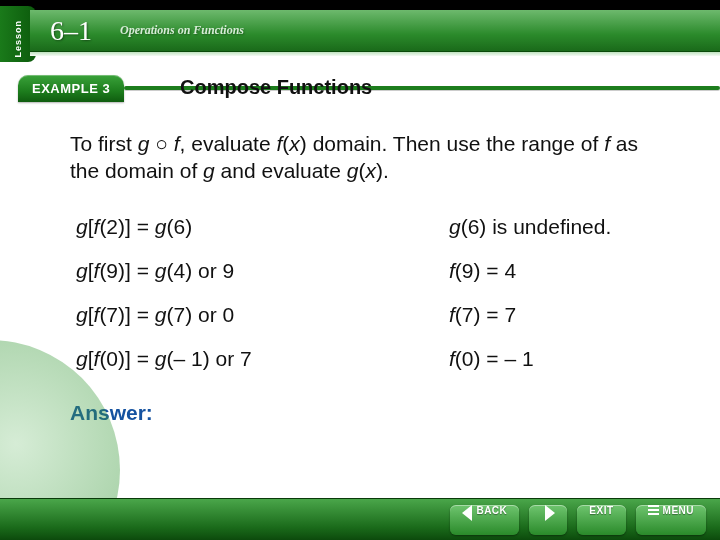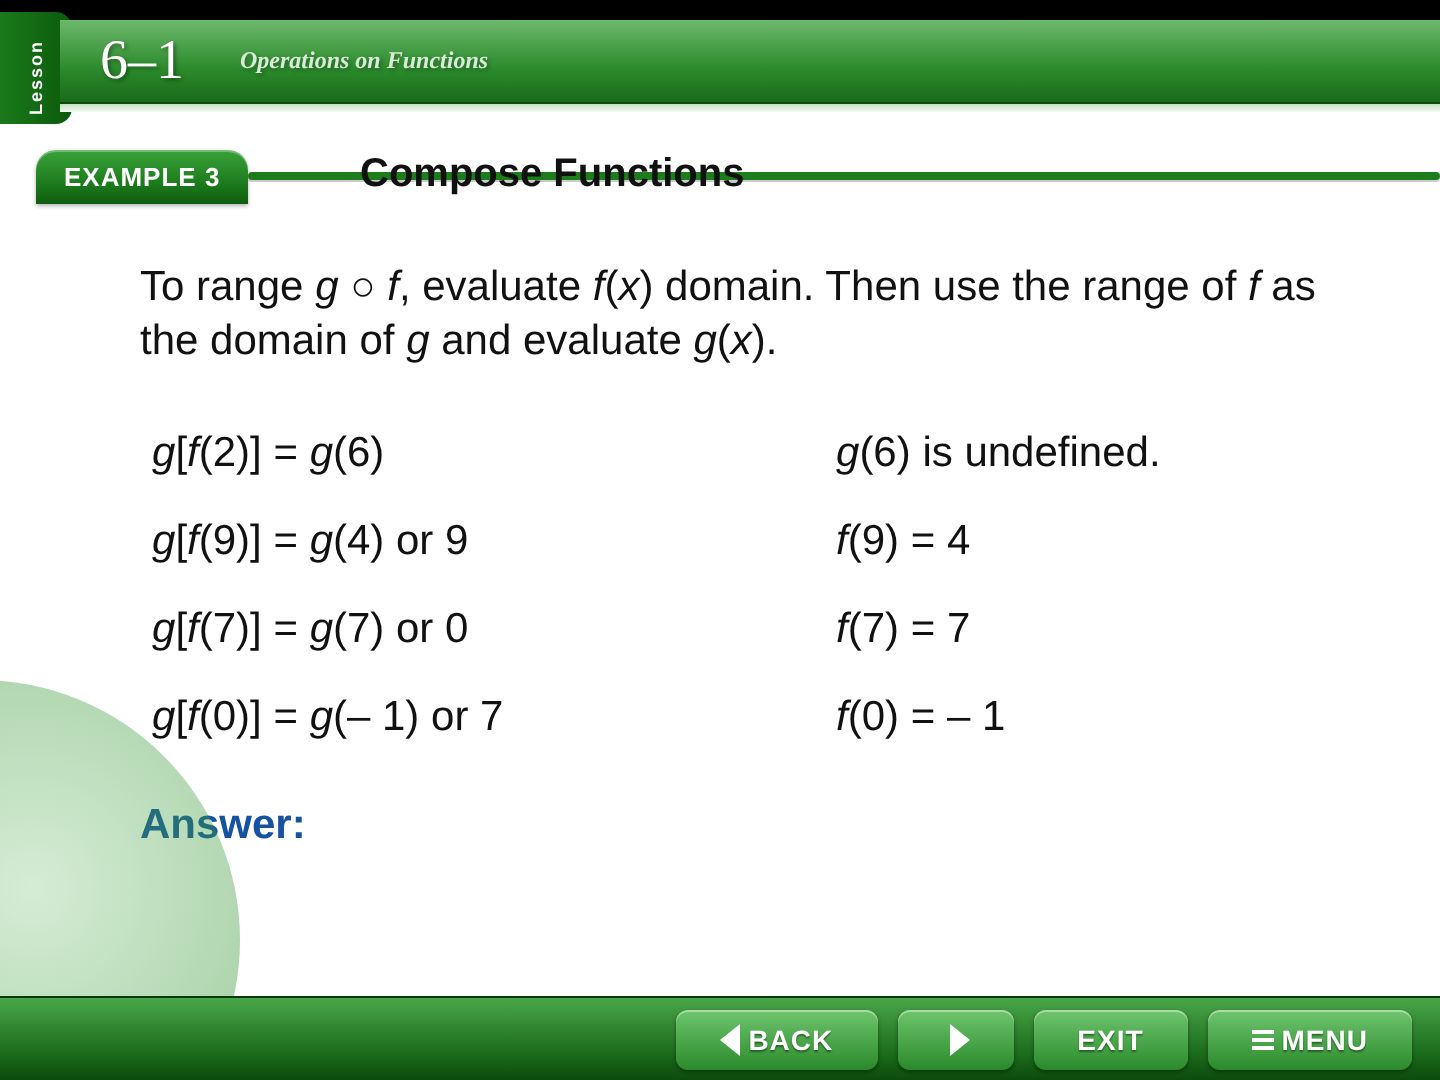--- a/index.html
+++ b/index.html
@@ -76,21 +76,21 @@
     color: #111;
   }
   
   .content {
     position: absolute; top: 130px; left: 70px; right: 50px;
     font-size: 21px; color: #111;
   }
   .content p { line-height: 1.3; }
   .content .it { font-style: italic; }
   .tbl { margin-top: 20px; width: 100%; }
-  .tbl .row { display: flex; padding: 10px 6px; }
+  .tbl .row { display: flex; padding: 10px 6px; gap: 31px; }
   .tbl .row + .row { border-top: none; }
   .tbl .lcol { flex: 0 0 310px; }
   .tbl .rcol { flex: 1; margin-left: 32px; }
   .answer {
     margin-top: 20px;
     color: #1552a0; font-weight: bold; font-size: 21px;
   }
   
   .left-deco {
     position: absolute; left: -140px; top: 340px; width: 260px; height: 260px;
@@ -99,26 +99,26 @@
   }
   
   .bottom {
     position: absolute; bottom: 0; left: 0; right: 0; height: 42px;
     background: linear-gradient(to bottom,#4aa64a 0%,#1a6a1a 70%,#0c4a0c 100%);
     display: flex; justify-content: flex-end; align-items: center;
     gap: 10px; padding-right: 14px;
     border-top: 1px solid #0a3a0a;
   }
   .nav-btn {
-    position: relative; height: 30px; display:flex; align-items:center;
+    position: relative; height: 30px; display:flex; align-items:flex-start;
     background: linear-gradient(to bottom,#6fc56f,#2a8a2a);
     border-radius: 6px;
     box-shadow: inset 0 1px 0 rgba(255,255,255,0.4), 0 1px 2px rgba(0,0,0,0.4);
-    color: #fff; font-size: 14px; font-weight: bold;
-    padding: 0 22px;
+    color: #fff; font-size: 10px; font-weight: bold;
+    padding: 0 12px;
     cursor: pointer;
     text-shadow: 0 1px 1px rgba(0,0,0,0.4);
     letter-spacing:.5px;
   }
   .nav-btn.arrow-left::before,
   .nav-btn.arrow-right::after {
     content:""; width:0; height:0; border-top:8px solid transparent;
     border-bottom:8px solid transparent;
   }
   .nav-btn.arrow-left::before { border-right:10px solid #fff; margin-right:4px;}
@@ -144,21 +144,21 @@
 <div class="example-row">
   <div class="example-tab">
     <span>EXAMPLE 3</span>
   </div>
   <div class="example-rule"></div>
 </div>
 <div class="subhead">Compose Functions</div>
 
 <div class="content">
   <p>
-    <span>To range </span><span class="it">g ○ f</span><span>, evaluate </span><span class="it">f</span><span>(</span><span class="it">x</span><span>)</span><span> domain. Then use the range of </span><span class="it">f</span><span> as the domain of </span><span class="it">g</span><span> and evaluate </span><span class="it">g</span><span>(</span><span class="it">x</span><span>).</span>
+    <span>To first </span><span class="it">g ○ f</span><span>, evaluate </span><span class="it">f</span><span>(</span><span class="it">x</span><span>)</span><span> domain. Then use the range of </span><span class="it">f</span><span> as the domain of </span><span class="it">g</span><span> and evaluate </span><span class="it">g</span><span>(</span><span class="it">x</span><span>).</span>
   </p>
 
   <div class="tbl">
     <div class="row">
       <div class="lcol">
         <span class="it">g</span><span>[</span><span class="it">f</span><span>(2)] = </span><span class="it">g</span><span>(6)</span>
       </div>
       <div class="rcol">
         <span class="it">g</span><span>(6) is undefined.</span>
       </div>

